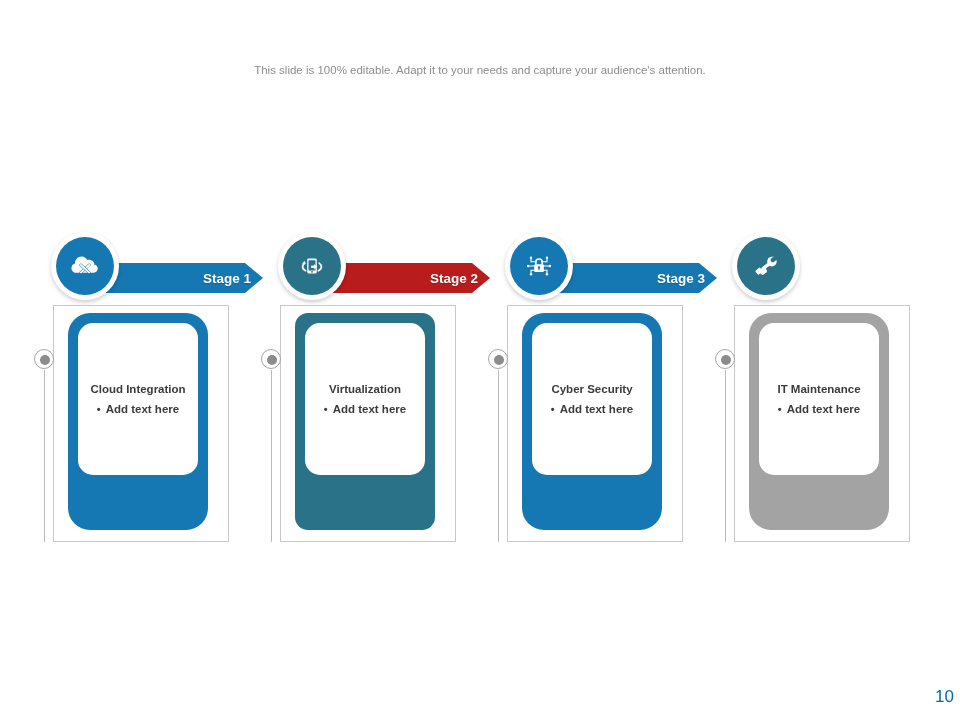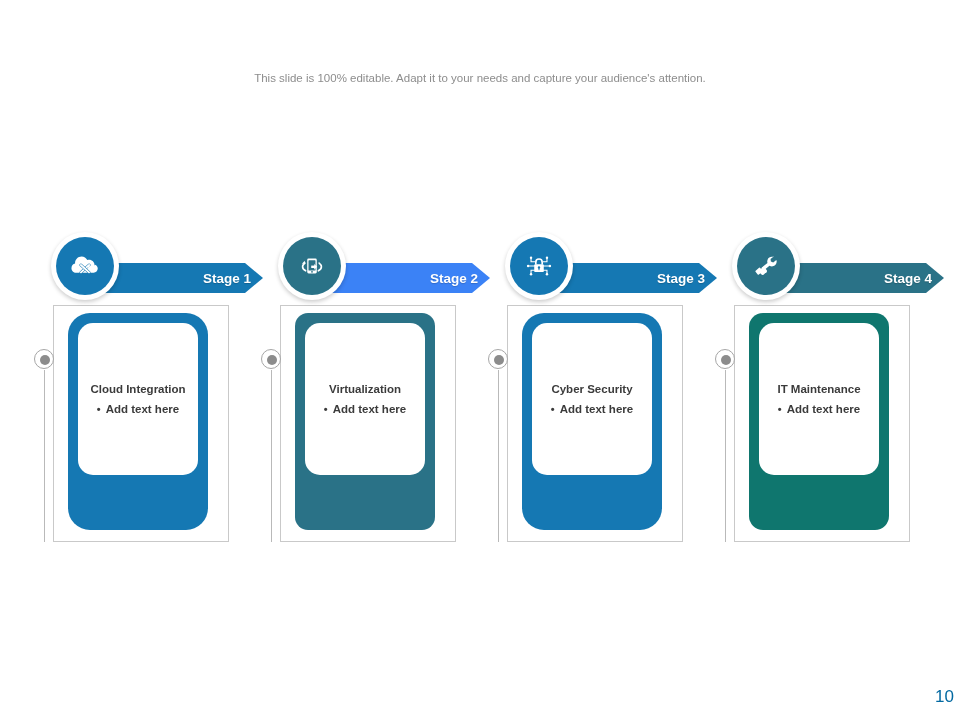--- a/index.html
+++ b/index.html
@@ -10,21 +10,21 @@
   }
   .slide{position:absolute;inset:0;}
 
   
   .title{
     position:absolute;left:0;top:20px;width:960px;
     text-align:center;font-size:22.5px;font-weight:bold;
     color:#1a1a1a;letter-spacing:-0.1px;
   }
   .subtitle{
-    position:absolute;left:0;top:72px;width:960px;
+    position:absolute;left:0;top:64px;width:960px;
     text-align:center;font-size:11.5px;color:#8d8d8d;
   }
 
   
   .stage{position:absolute;top:0;width:230px;height:720px;}
 
   
   .frame{
     position:absolute;left:33px;top:305px;width:176px;height:237px;
     border:1px solid #c9c9c9;background:#ffffff;box-sizing:border-box;
@@ -155,21 +155,21 @@
 
     <div class="card" style="background:#2a7287;border-radius:13px;">
       <div class="card-inner">
         <div class="card-heading">Virtualization</div>
         <div class="card-bullet">
           <span class="dot">•</span><span>Add text here</span>
         </div>
       </div>
     </div>
 
-    <div class="banner" style="background:#3b82f6;">
+    <div class="banner" style="background:#b91c1c;">
       <span class="banner-label">Stage 2</span>
     </div>
 
     <div class="badge">
       <div class="badge-disc" style="background:#2a7287;">
         <svg viewBox="0 0 64 64" fill="none" aria-hidden="true">
           <rect x="23" y="18" width="18" height="28" rx="2.6" fill="#ffffff"></rect>
           <rect x="25.4" y="21.4" width="13.2" height="19" rx="1" fill="#2a7287"></rect>
           <circle cx="32" cy="43" r="1.7" fill="#2a7287"></circle>
           <path d="M18.5 26.5c-2.6 2-4.2 4.4-4.2 7 0 3 2.2 5.7 5.7 7.6" stroke="#ffffff" stroke-width="3.1" stroke-linecap="round"></path>
@@ -234,32 +234,29 @@
 
   <div class="stage" style="left:701px;">
     <div class="frame"></div>
 
     <div class="conn">
       <div class="conn-ring"></div>
       <div class="conn-dot"></div>
       <div class="conn-stem"></div>
     </div>
 
-    <div class="card" style="background:#0f766e;border-radius:14px;">
+    <div class="card" style="background:#a3a3a3;">
       <div class="card-inner">
         <div class="card-heading">IT Maintenance</div>
         <div class="card-bullet">
           <span class="dot">•</span><span>Add text here</span>
         </div>
       </div>
     </div>
 
-    <div class="banner" style="background:#2a7287;">
-      <span class="banner-label">Stage 4</span>
-    </div>
 
     <div class="badge">
       <div class="badge-disc" style="background:#2a7287;">
         <svg viewBox="0 0 64 64" aria-hidden="true">
           <g fill="#ffffff">
             <path d="M44.5 14.5c-4.6-1.3-9.3 1.4-10.6 6-.6 2.2-.3 4.4.7 6.2L24.8 37l4.6 4.6 9.6-10.4c1.9.9 4.1 1.1 6.2.5 4.6-1.3 7.3-6 6-10.6-.2-.7-.5-1.4-.9-2l-5.2 5.2-4.6-1.2-1.2-4.6 5.2-5.2c-.6-.4-1.3-.7-2-.8z" transform="rotate(8 38 28)"></path>
             <path d="M25.5 34.5c1.6-.6 3.2-.2 4.2 1l3.5 4.1c.9 1.1.8 2.7-.3 3.7l-5.6 5c-1.1 1-2.8.9-3.8-.2l-3.6-4.1c-1-1.2-1-2.9.1-3.9z"></path>
             <rect x="13" y="37" width="11.5" height="9.5" rx="1.6" transform="rotate(-40 18.7 41.7)"></rect>
             <path d="M27 38.5c1.1-.9 2.6-.8 3.5.3 0 0 1.8 2 2.2 2.5.8 1 .7 2.4-.3 3.2-1 .9-2.5.8-3.4-.2l-2.2-2.5c-.9-1-.8-2.5.2-3.3z"></path>
           </g>

